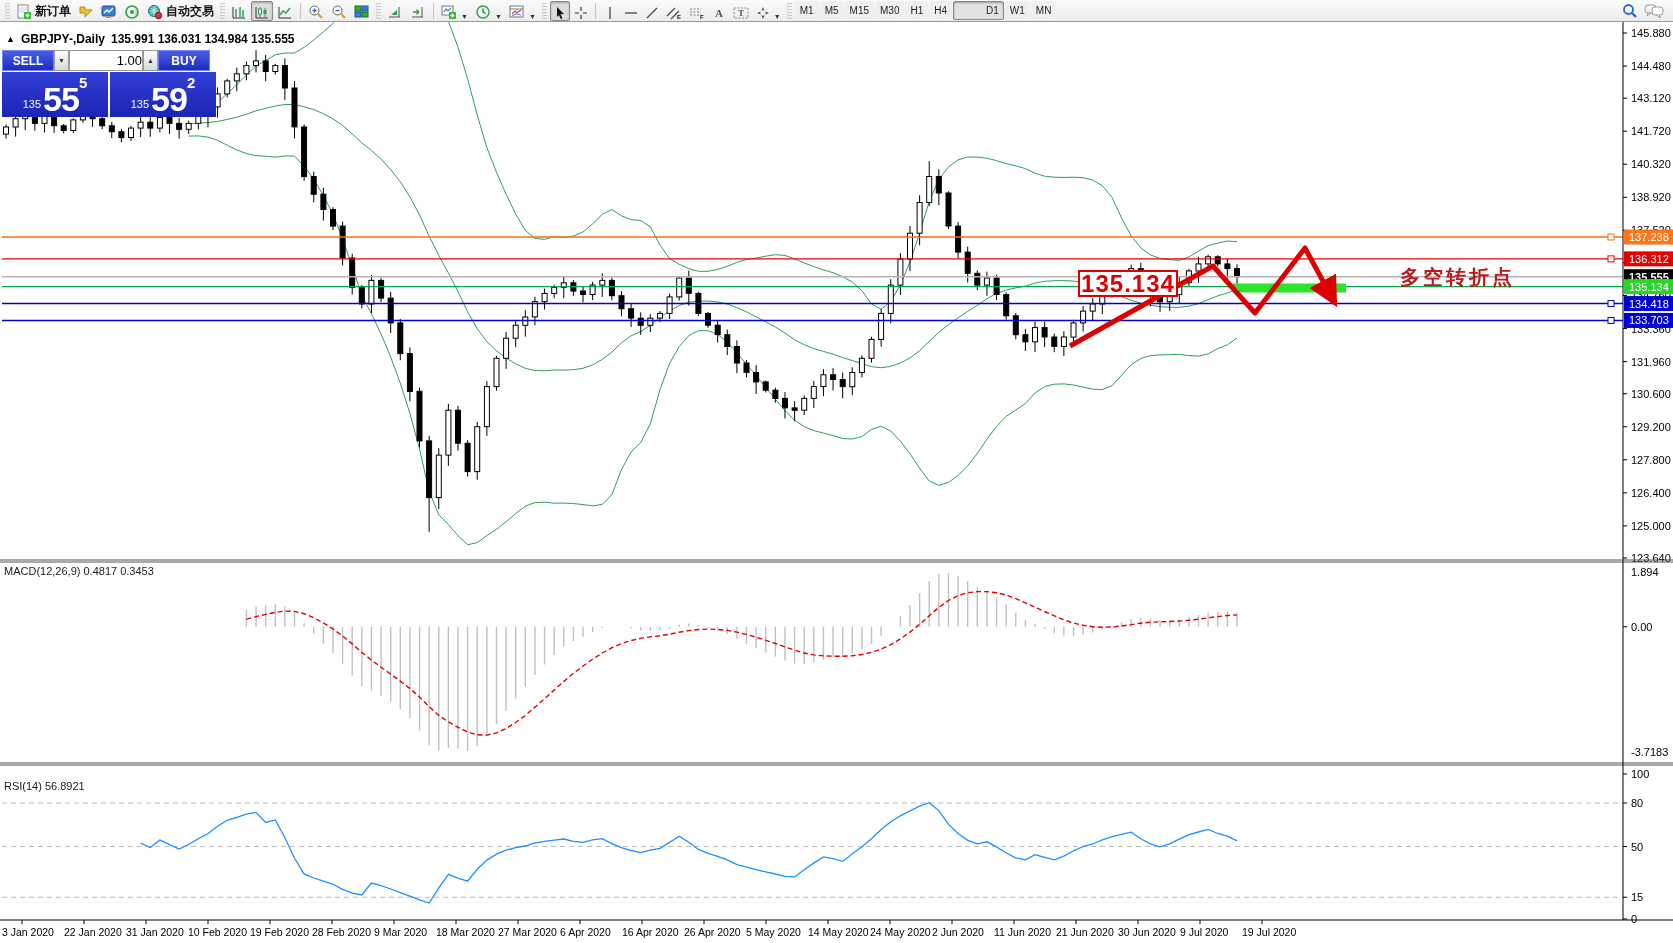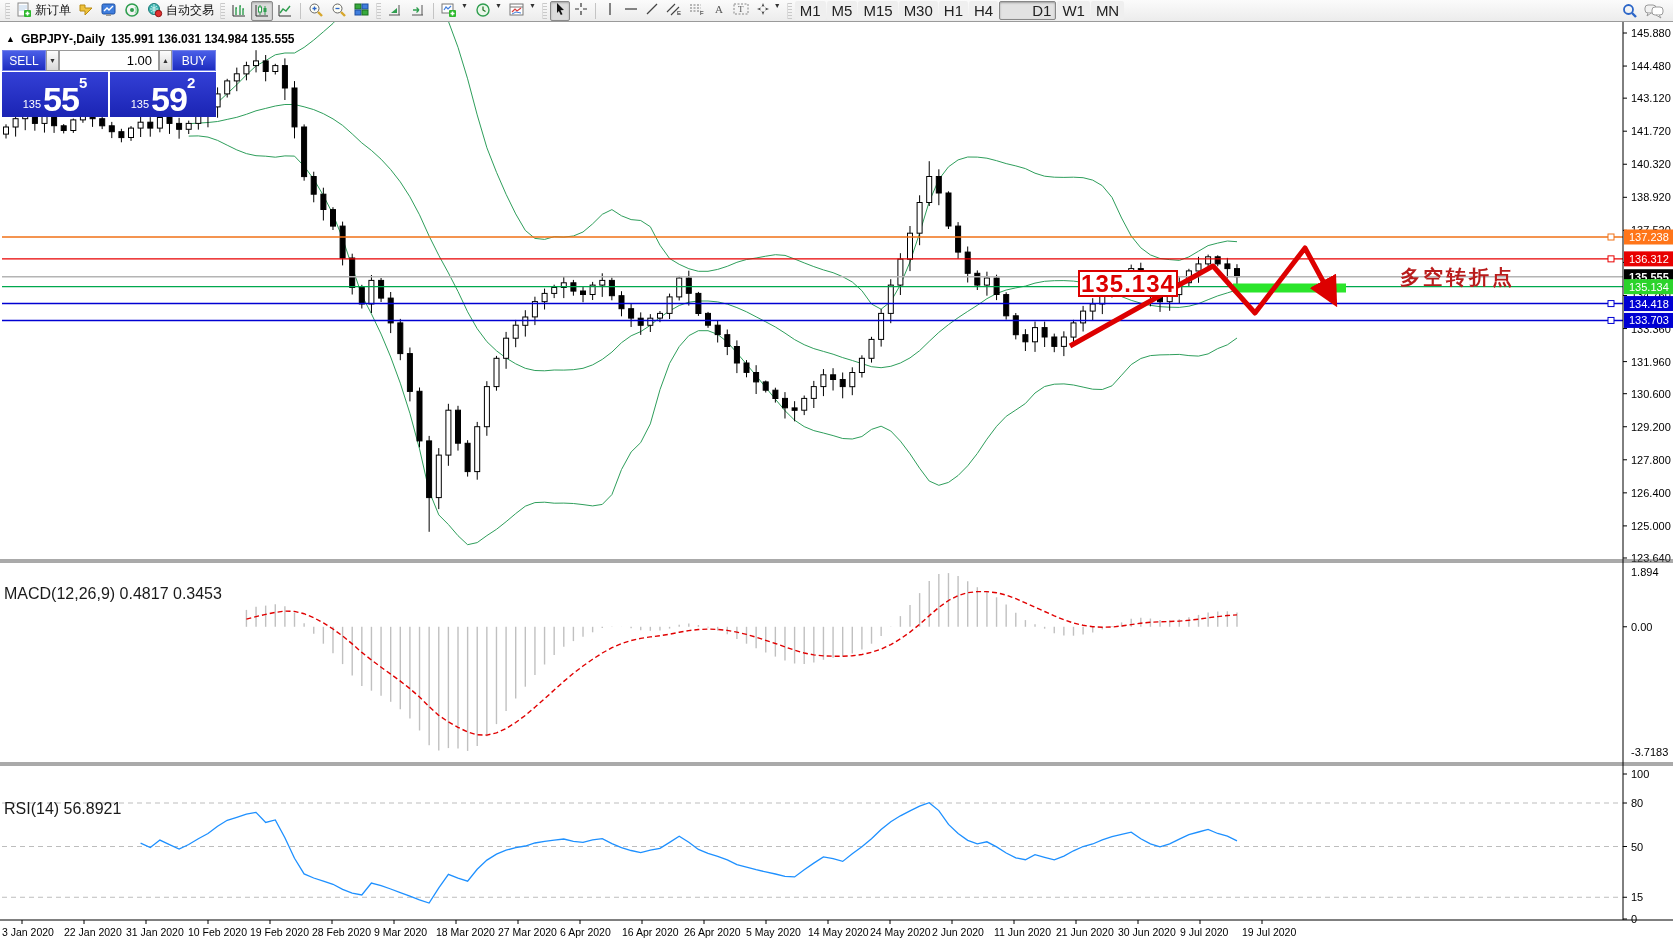--- a/index.html
+++ b/index.html
@@ -8,53 +8,53 @@
   .app { position:relative; width:1673px; height:943px; }
 
   
   .toolbar { position:absolute; left:0; top:0; width:1673px; height:22px;
              background:linear-gradient(#fbfbfb,#ececec); border-bottom:1px solid #9a9a9a;
              display:flex; align-items:center; padding:0 3px; gap:1px; }
   .tb-grip { width:5px; height:16px; margin:0 2px;
              background:repeating-linear-gradient(#c9c9c9 0 1px, transparent 1px 3px);
              border-left:1px solid #dadada; }
   .tb-sep { width:1px; height:16px; background:#c4c4c4; margin:0 3px; }
-  .tb-btn { height:20px; min-width:20px; display:flex; align-items:flex-start; justify-content:center;
+  .tb-btn { height:20px; min-width:20px; display:flex; align-items:flex-end; justify-content:center;
             gap:3px; padding:0 2px; border:1px solid transparent; border-radius:2px;
-            font-size:12px; color:#111; cursor:default; }
+            font-size:12px; color:#111; cursor:default;font-weight:bold; }
   .tb-btn.active { background:#dcdcdc; border-color:#8a8a8a; box-shadow:inset 0 1px 2px rgba(0,0,0,.25); }
   .tb-btn svg { display:block; }
   .tb-label { font-size:12px; white-space:nowrap; }
   .dd-arrow { font-size:7px; color:#333; margin-left:1px; }
-  .tf-btn { height:19px; padding:0 4px; font-size:15px; color:#222; border:1px solid transparent; border-radius:2px;text-align:right; }
+  .tf-btn { height:19px; padding:0 4px; font-size:10px; color:#222; border:1px solid transparent; border-radius:2px;text-align:right; }
   .tf-btn.active { background:#e2e2e2; border-color:#888; box-shadow:inset 0 1px 2px rgba(0,0,0,.3);padding-left:32px; }
   .tb-right { margin-left:auto; display:flex; align-items:center; gap:6px; padding-right:6px; }
 
   
   #chart-svg { position:absolute; left:0; top:22px; }
   .chart-title { position:absolute; left:6px; top:32px; font-size:12px; font-weight:bold;
                  color:#000; display:flex; gap:6px; align-items:center; }
   .collapse-arrow { font-size:9px; }
 
   .trade-widget { position:absolute; left:2px; top:50px; width:214px; }
   .tw-row1 { display:flex; height:21px; }
-  .tw-btn { background:linear-gradient(#4a5fe8,#1d2cc0); color:#fff; font-weight:normal;
+  .tw-btn { background:linear-gradient(#4a5fe8,#1d2cc0); color:#fff; font-weight:bold;
             font-size:12px; border:1px solid #7381e8; width:52px; cursor:pointer; }
   .tw-spin { width:15px; background:linear-gradient(#fdfdfd,#d8d8d8); border:1px solid #9a9a9a;
              font-size:7px; color:#333; cursor:pointer; }
-  .tw-vol { width:100px; border:1px solid #9a9a9a; text-align:right; padding-right:6px;
+  .tw-vol { width:74px; border:1px solid #9a9a9a; text-align:right; 
             font-size:13px; font-family:"Liberation Sans",sans-serif; }
   .tw-row2 { display:flex; height:45px; margin-top:1px; gap:2px; }
   .tw-price { flex:1; background:linear-gradient(#3340d6,#1b24b4); color:#fff;
               display:flex; align-items:flex-end; justify-content:center; padding-bottom:3px; cursor:pointer; }
   .p-small { font-size:11px; font-weight:normal; margin-right:2px; line-height:20px; }
   .p-big { font-size:34px; font-weight:bold; line-height:30px; letter-spacing:-1px; }
   .p-sup { font-size:15px; font-weight:bold; align-self:flex-start; margin-top:2px; }
 
-  .ind-label { position:absolute; font-size:16px; color:#1a1a1a;margin-top:20px; }
+  .ind-label { position:absolute; font-size:11px; color:#1a1a1a; }
   .callout { position:absolute; border:2px solid #dd0000; background:#fff; color:#dd0000;
              font-size:24px; font-weight:bold; display:flex; align-items:center;
              justify-content:center; letter-spacing:1px; }
   .turning-label { position:absolute; font-size:20px; font-weight:bold; color:#00b43c;
                    letter-spacing:3px; white-space:nowrap; }
 </style>
 </head>
 <body>
 
 <div class="app">

